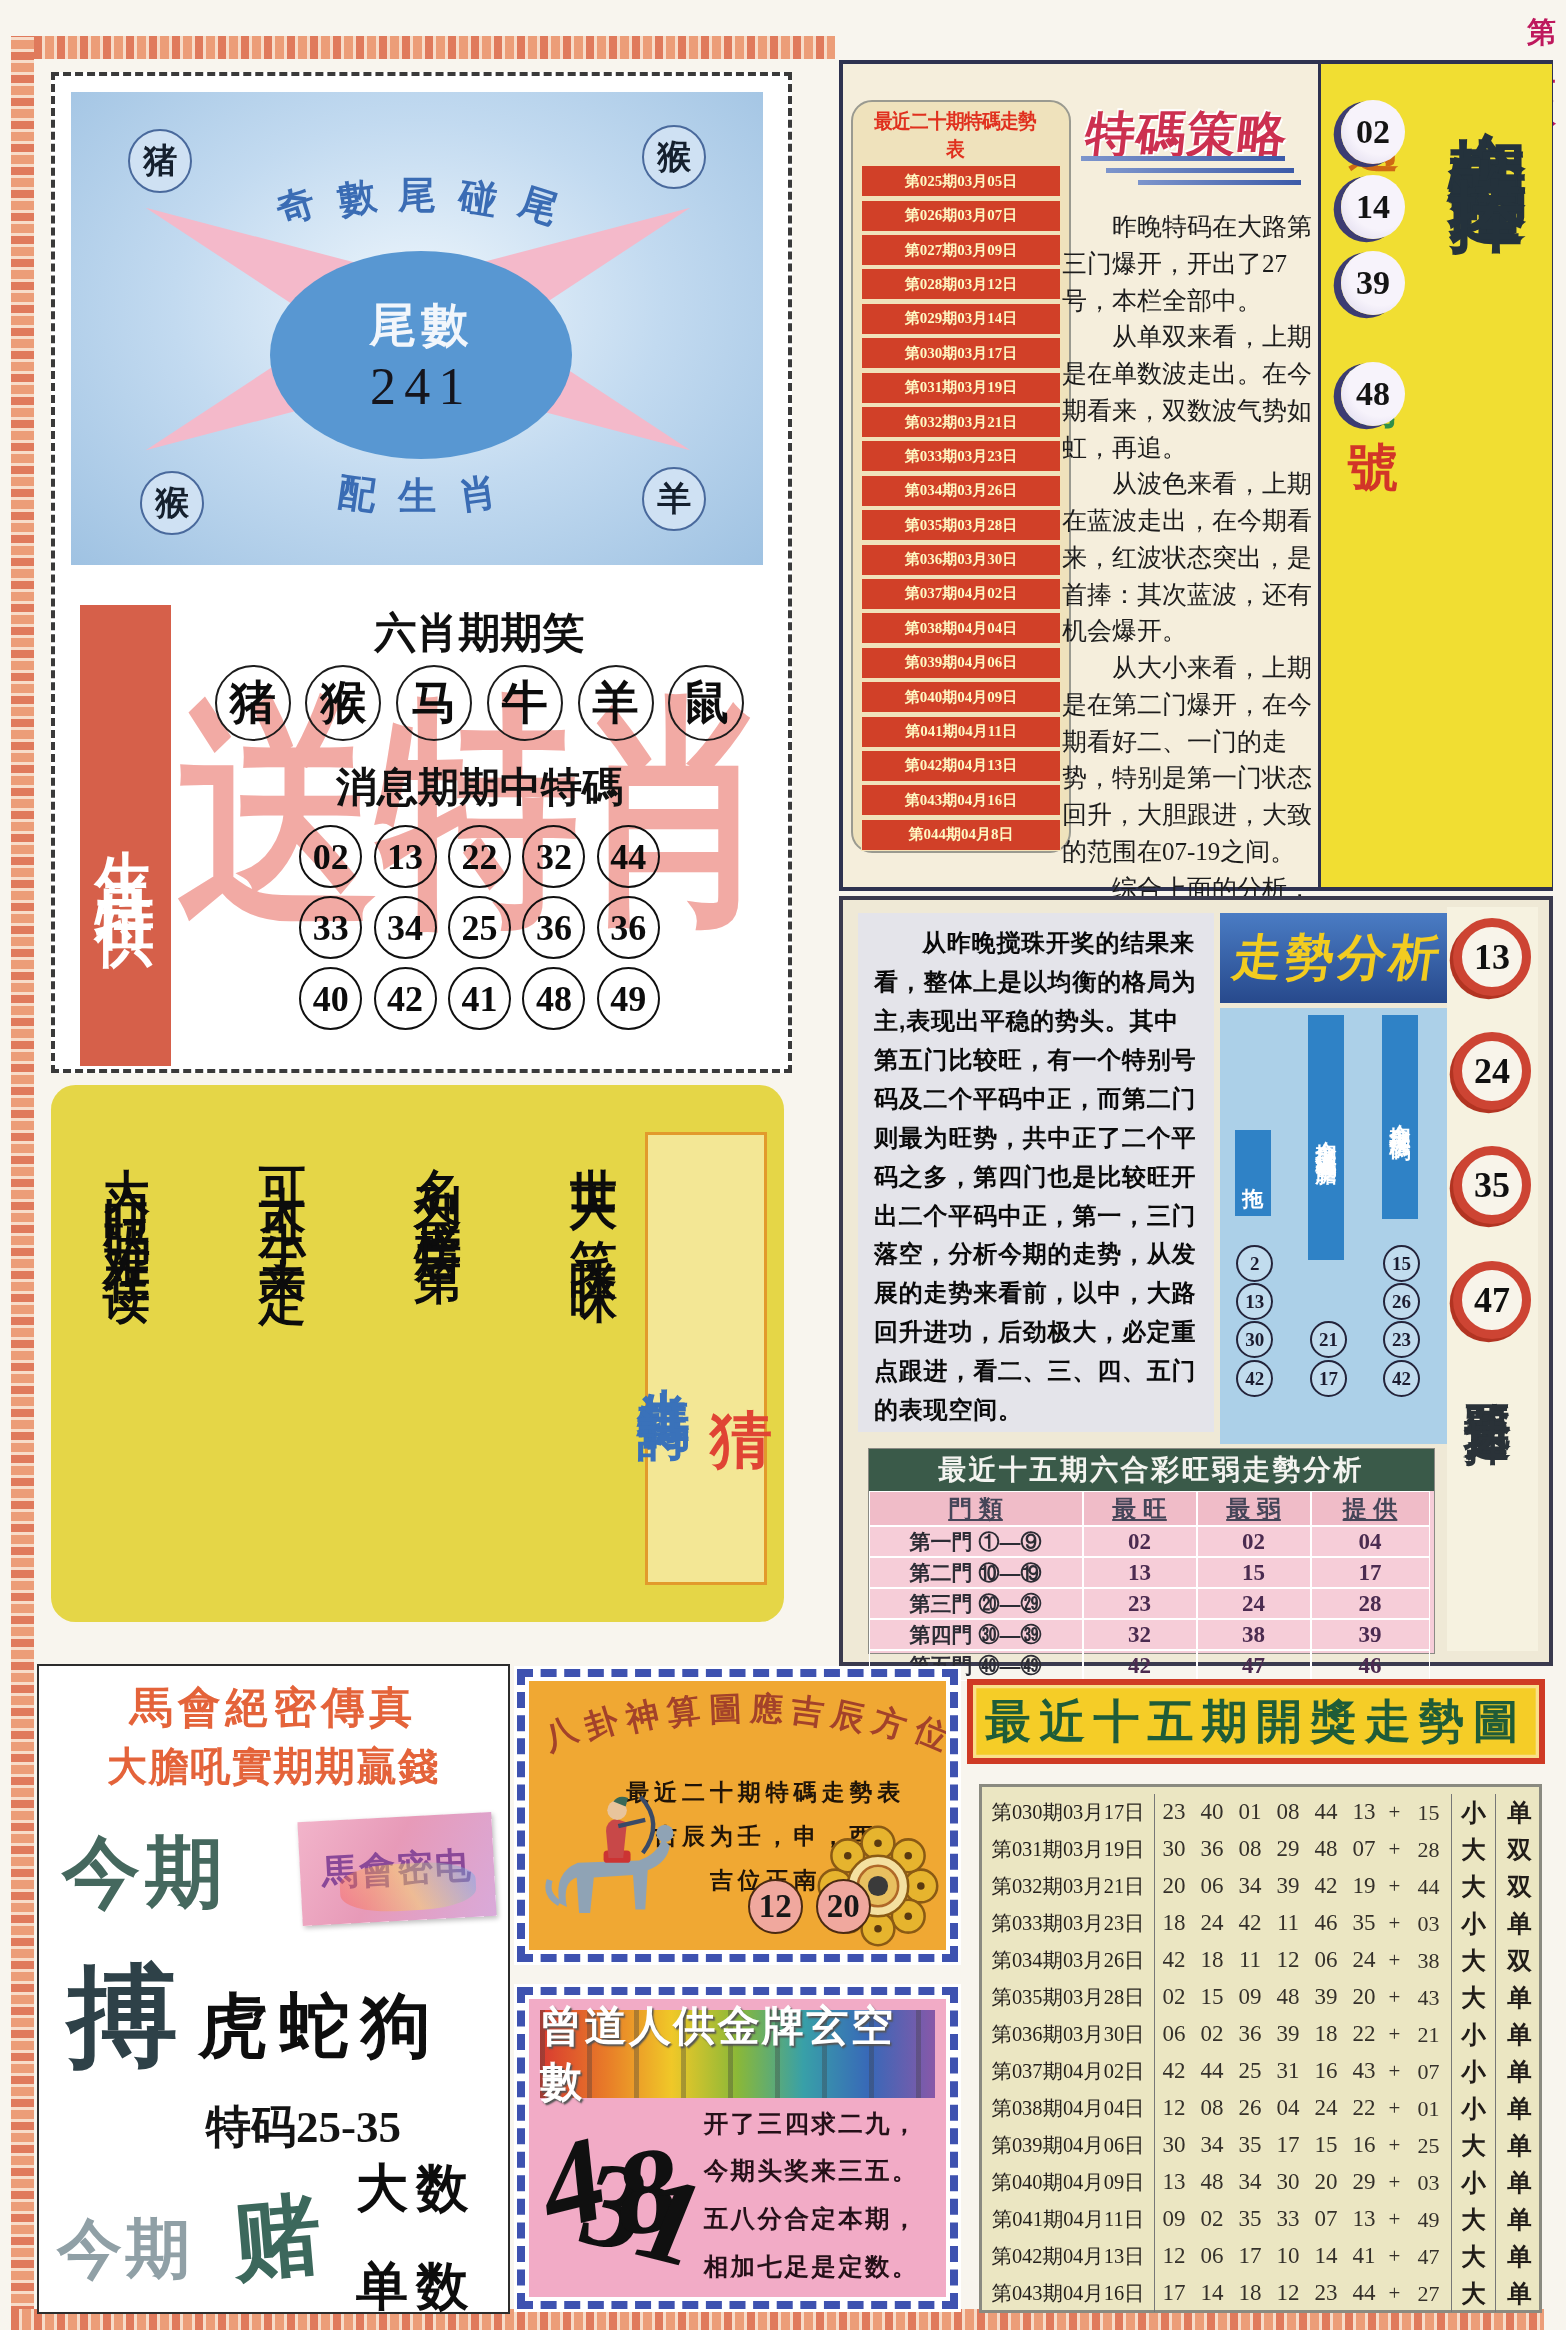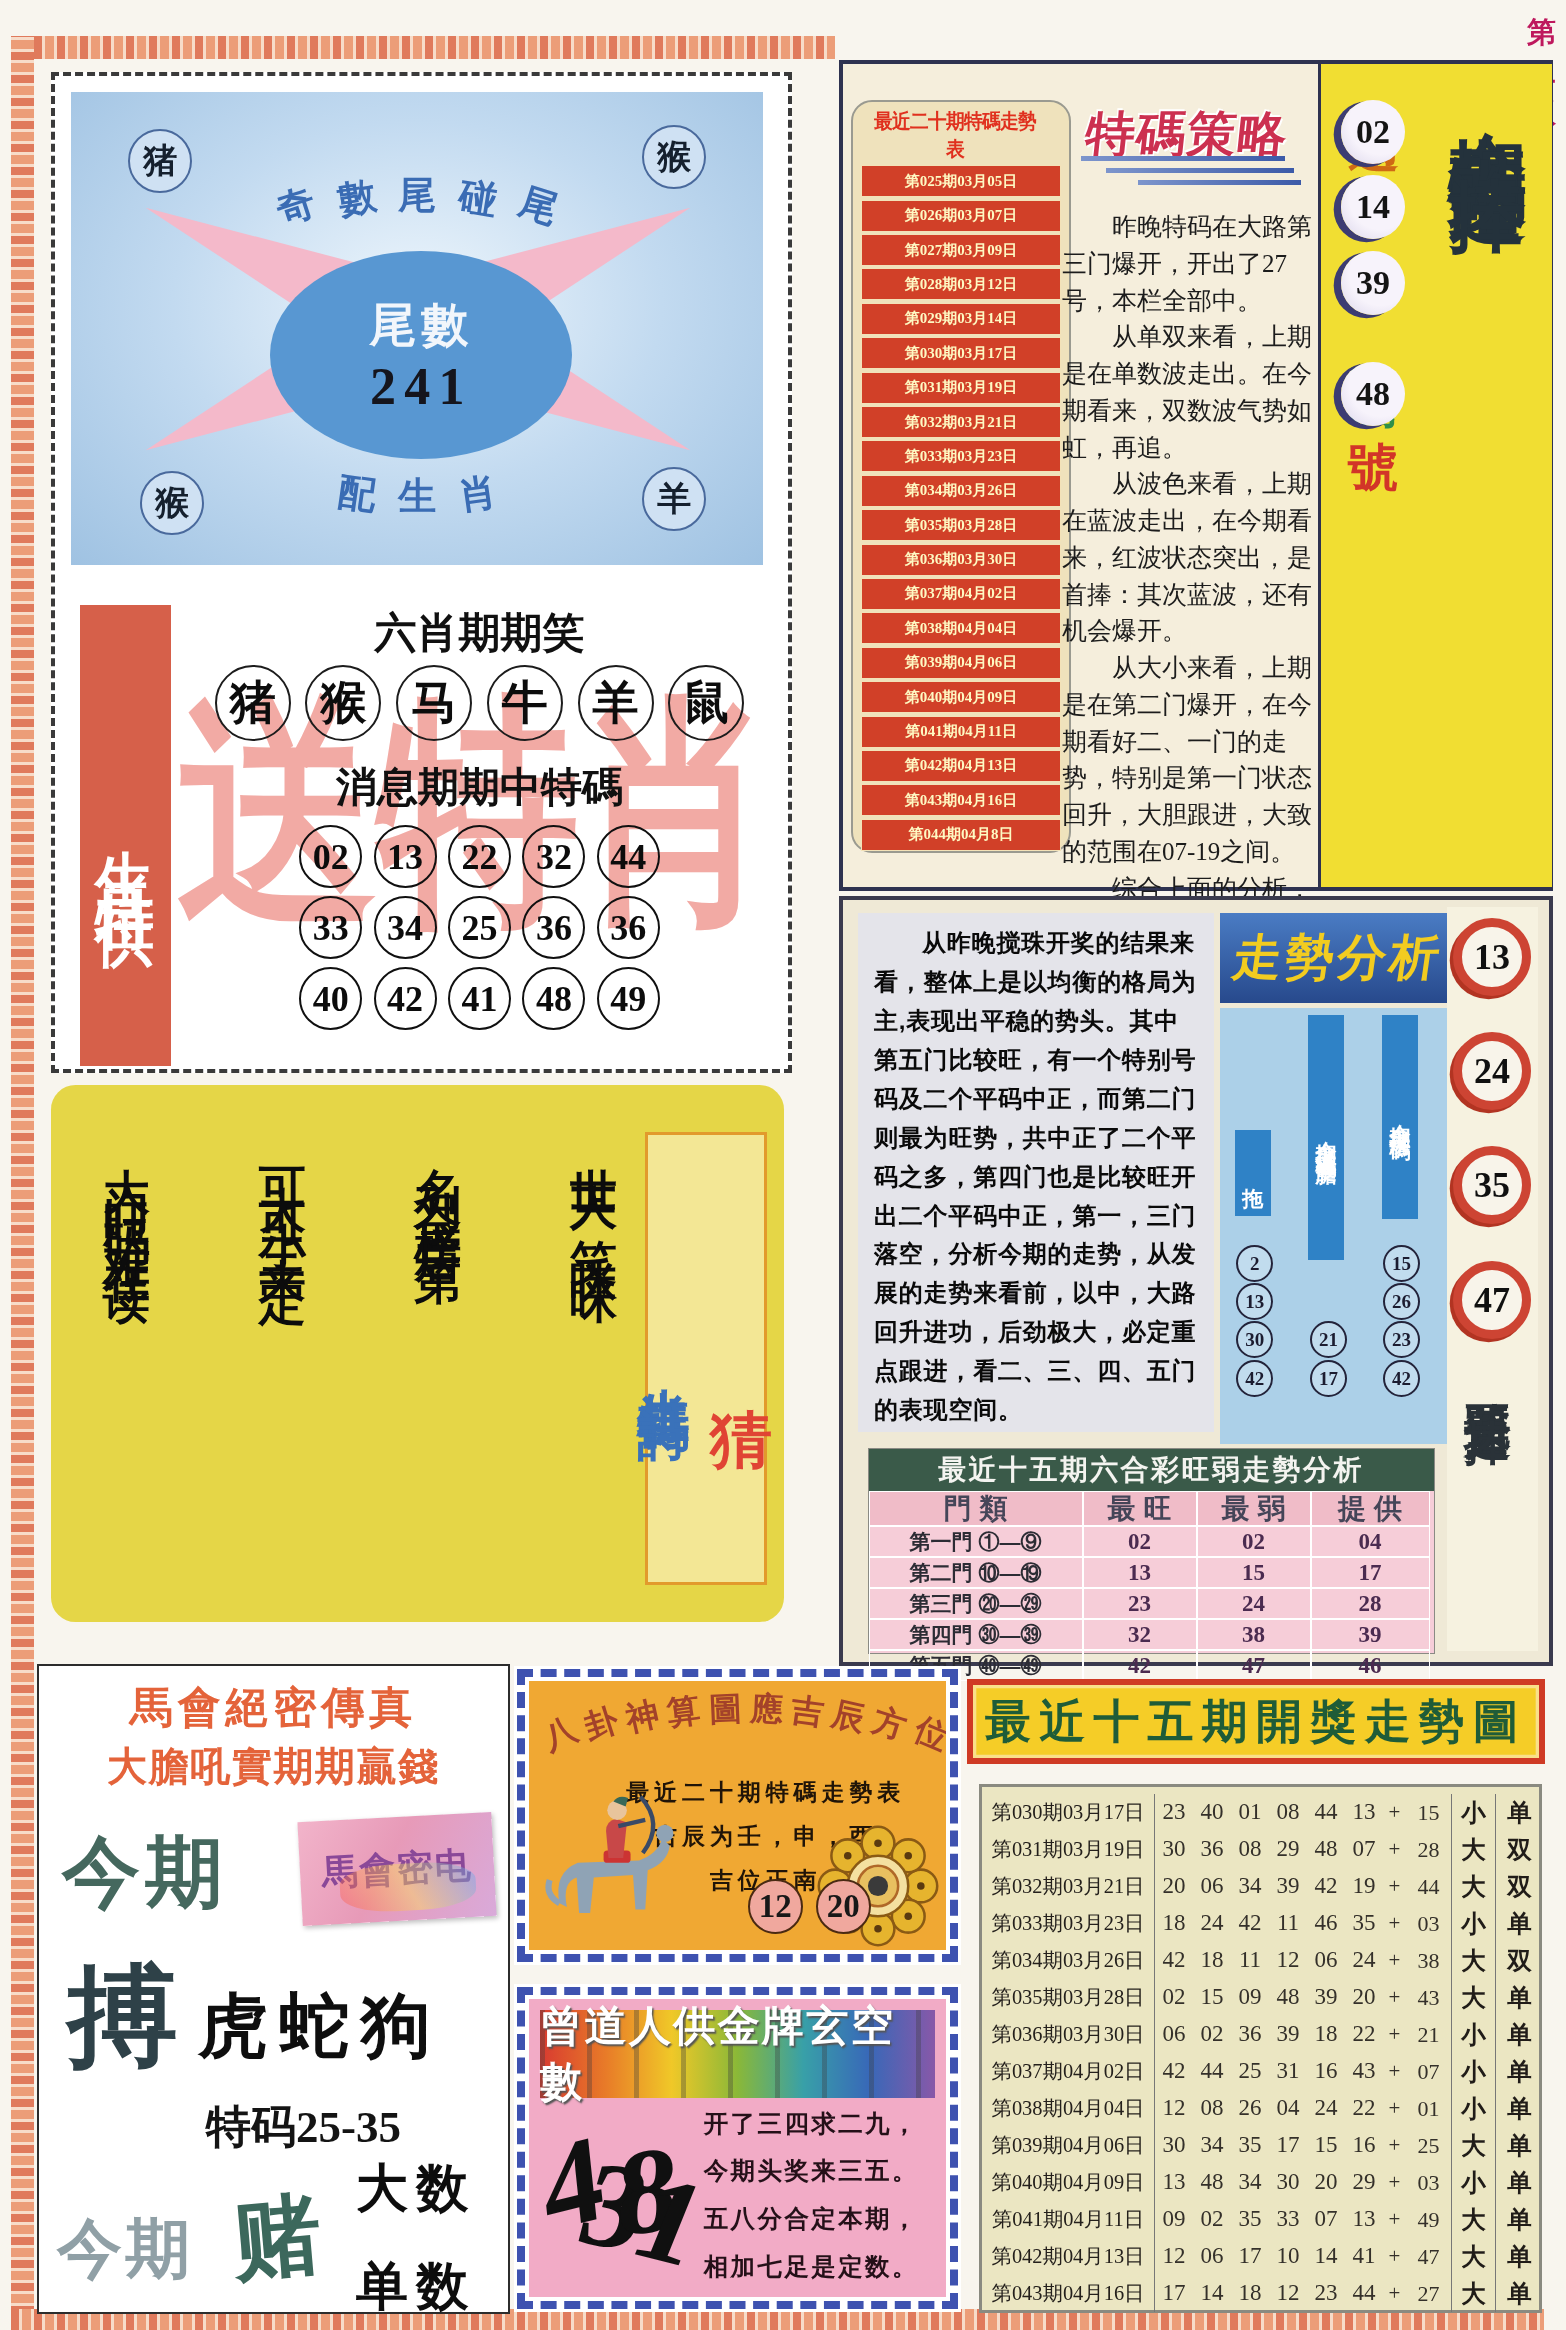--- a/index.html
+++ b/index.html
@@ -12,21 +12,21 @@
   .lace{background:repeating-linear-gradient(90deg,#e07a5c 0 8.2px,#f7dcc9 8.2px 11.4px,#ec9d78 11.4px 19.6px,#f7dcc9 19.6px 23px);}
   .lacev{background:repeating-linear-gradient(0deg,#e07a5c 0 8.2px,#f7dcc9 8.2px 11.4px,#ec9d78 11.4px 19.6px,#f7dcc9 19.6px 23px);}
   
   #tail{left:51px;top:72px;width:733px;height:993px;border:4.1px dashed #3a3a3a;background:#fff;}
   #tailblue{left:16.3px;top:16.3px;width:692px;height:473px;background:radial-gradient(ellipse at 50% 45%,#eef6fc 0%,#c2daf0 50%,#9fc2e2 100%);overflow:hidden;}
   .ray{background:#f4b9ca;clip-path:polygon(0 50%,50% 0,100% 50%,50% 100%);}
   .zc{width:60px;height:60px;border:2.4px solid #49699c;border-radius:50%;background:#cfe1f3;
       font-size:34px;font-weight:900;color:#15202e;}
   #ellipse{left:199px;top:159px;width:302px;height:208px;border-radius:50%;background:#5897d2;flex-direction:column;}
   #ellipse .t1{font-size:47px;font-weight:900;color:#f2f6fb;letter-spacing:4.9px;}
-  #ellipse .t2{font-size:52px;font-weight:700;color:#15151d;font-family:"Liberation Serif",serif;letter-spacing:8.2px;}
+  #ellipse .t2{font-size:52px;font-weight:400;color:#15151d;font-family:"Liberation Serif",serif;letter-spacing:8.2px;}
   .arcch{display:inline-block;font-size:38px;font-weight:700;color:#3a6cb4;}
   
   #sxbar{left:24.5px;top:529px;width:91px;height:445px;background:#d6604a;color:#fff;
          font-size:59px;font-weight:900;letter-spacing:21px;padding-top:16.3px;}
   #sxwm{left:122px;top:490px;width:604px;height:490px;font-size:245px;font-weight:900;color:#f2aaa4;
         transform:scaleX(.82);transform-origin:left;white-space:nowrap;z-index:0;line-height:490px;}
   .sxmain{z-index:1;}
   #sxtitle{left:131px;top:529px;width:587px;text-align:center;font-size:42px;font-weight:700;color:#101010;}
   #zodiac-row{left:131px;top:589px;width:587px;justify-content:center;gap:14.7px;}
   .zod{width:72px;height:72px;border:2.4px solid #1c1c1c;border-radius:50%;font-size:46px;font-weight:900;color:#0c0c0c;}
@@ -80,21 +80,21 @@
   .ball-red{position:absolute;left:610px;width:60px;height:60px;border-radius:50%;background:#f8f4ea;
             border:9px solid #cd4433;box-shadow:-3.3px 3.3px 0 0 #b23422;
             font-family:"Liberation Serif",serif;font-size:36px;font-weight:700;color:#101010;}
   #an-side{left:614px;top:465px;height:286px;font-size:47px;font-weight:900;color:#2a3238;letter-spacing:3.3px;}
   
   #stbl{left:24.5px;top:548px;width:565px;height:204px;border:1.6px solid #8a8a84;background:#f6cdd8;}
   #stbl .ttl{height:42px;background:#3a5a49;color:#f4f4f0;font-size:28px;font-weight:900;letter-spacing:2.4px;}
   .strow{display:grid;grid-template-columns:214px 114px 114px 119px;}
   .stc{border:1.6px solid #fff;display:flex;align-items:center;justify-content:center;height:29px;
        font-size:23px;font-weight:900;color:#4b2b50;font-family:"Liberation Serif",serif;}
-  .sth{background:#f0bcc8;color:#454558;font-family:"Liberation Sans",sans-serif;height:33px;font-size:28px;}
+  .sth{background:#f0bcc8;color:#454558;font-family:"Liberation Sans",sans-serif;height:33px;font-size:24px;text-decoration:underline;}
   .stg{color:#2c2c34;font-size:21px;font-family:"Liberation Sans",sans-serif;}
   
   #macau{left:37px;top:1664px;width:469px;height:646px;background:#fff;border:2.4px solid #2c2c2c;font-family:"Liberation Serif",serif;}
   #macau .t1{left:0;top:13px;width:100%;text-align:center;font-size:43px;font-weight:900;color:#e4633a;letter-spacing:4.9px;}
   #macau .t2{left:0;top:73px;width:100%;text-align:center;font-size:40px;font-weight:900;color:#e4633a;letter-spacing:1.6px;}
   #macau .jq{left:23px;top:155px;font-size:78px;font-weight:900;color:#45685e;letter-spacing:4.9px;}
   #stamp{left:261px;top:151px;width:194px;height:104px;background:linear-gradient(120deg,#f2b4ca,#e79ab8 45%,#d9aada);
          transform:rotate(-3deg);box-shadow:1.6px 2.4px 4.9px rgba(0,0,0,.25);}
   #stamp span{font-size:36px;font-weight:900;color:#8a4898;letter-spacing:1.6px;}
   #stamp:after{content:"";position:absolute;left:20%;top:45%;width:70%;height:45%;

